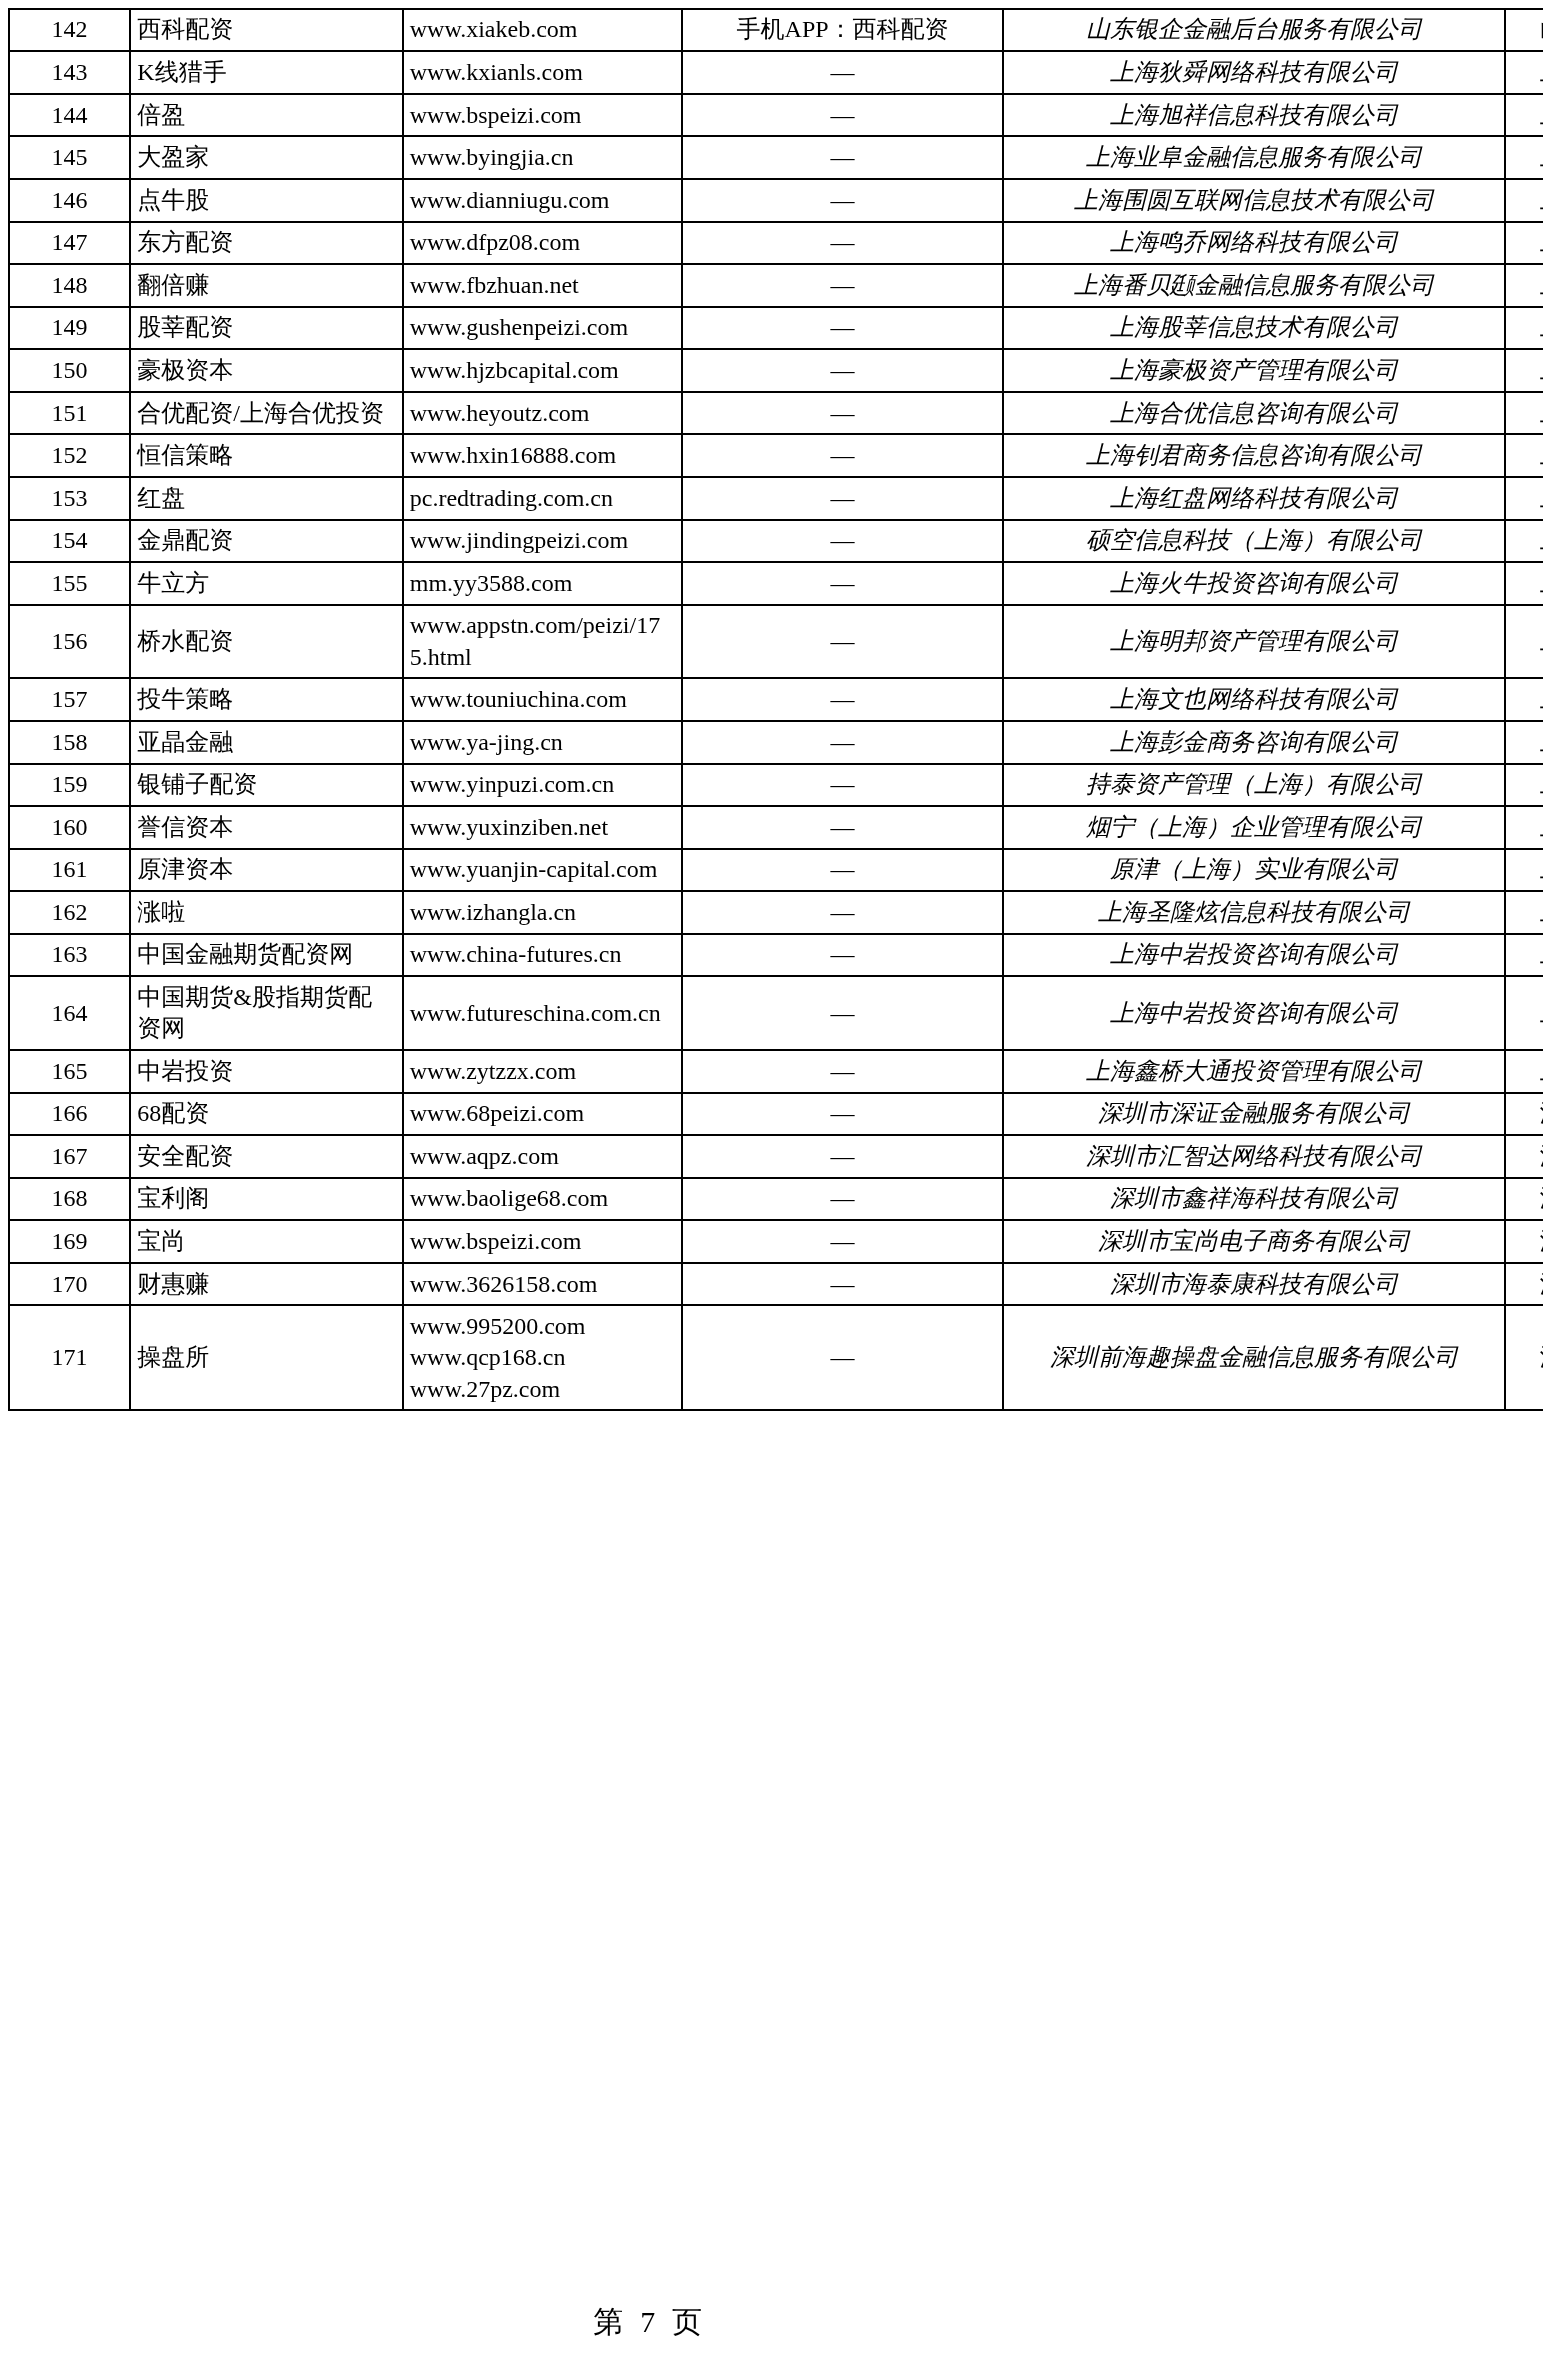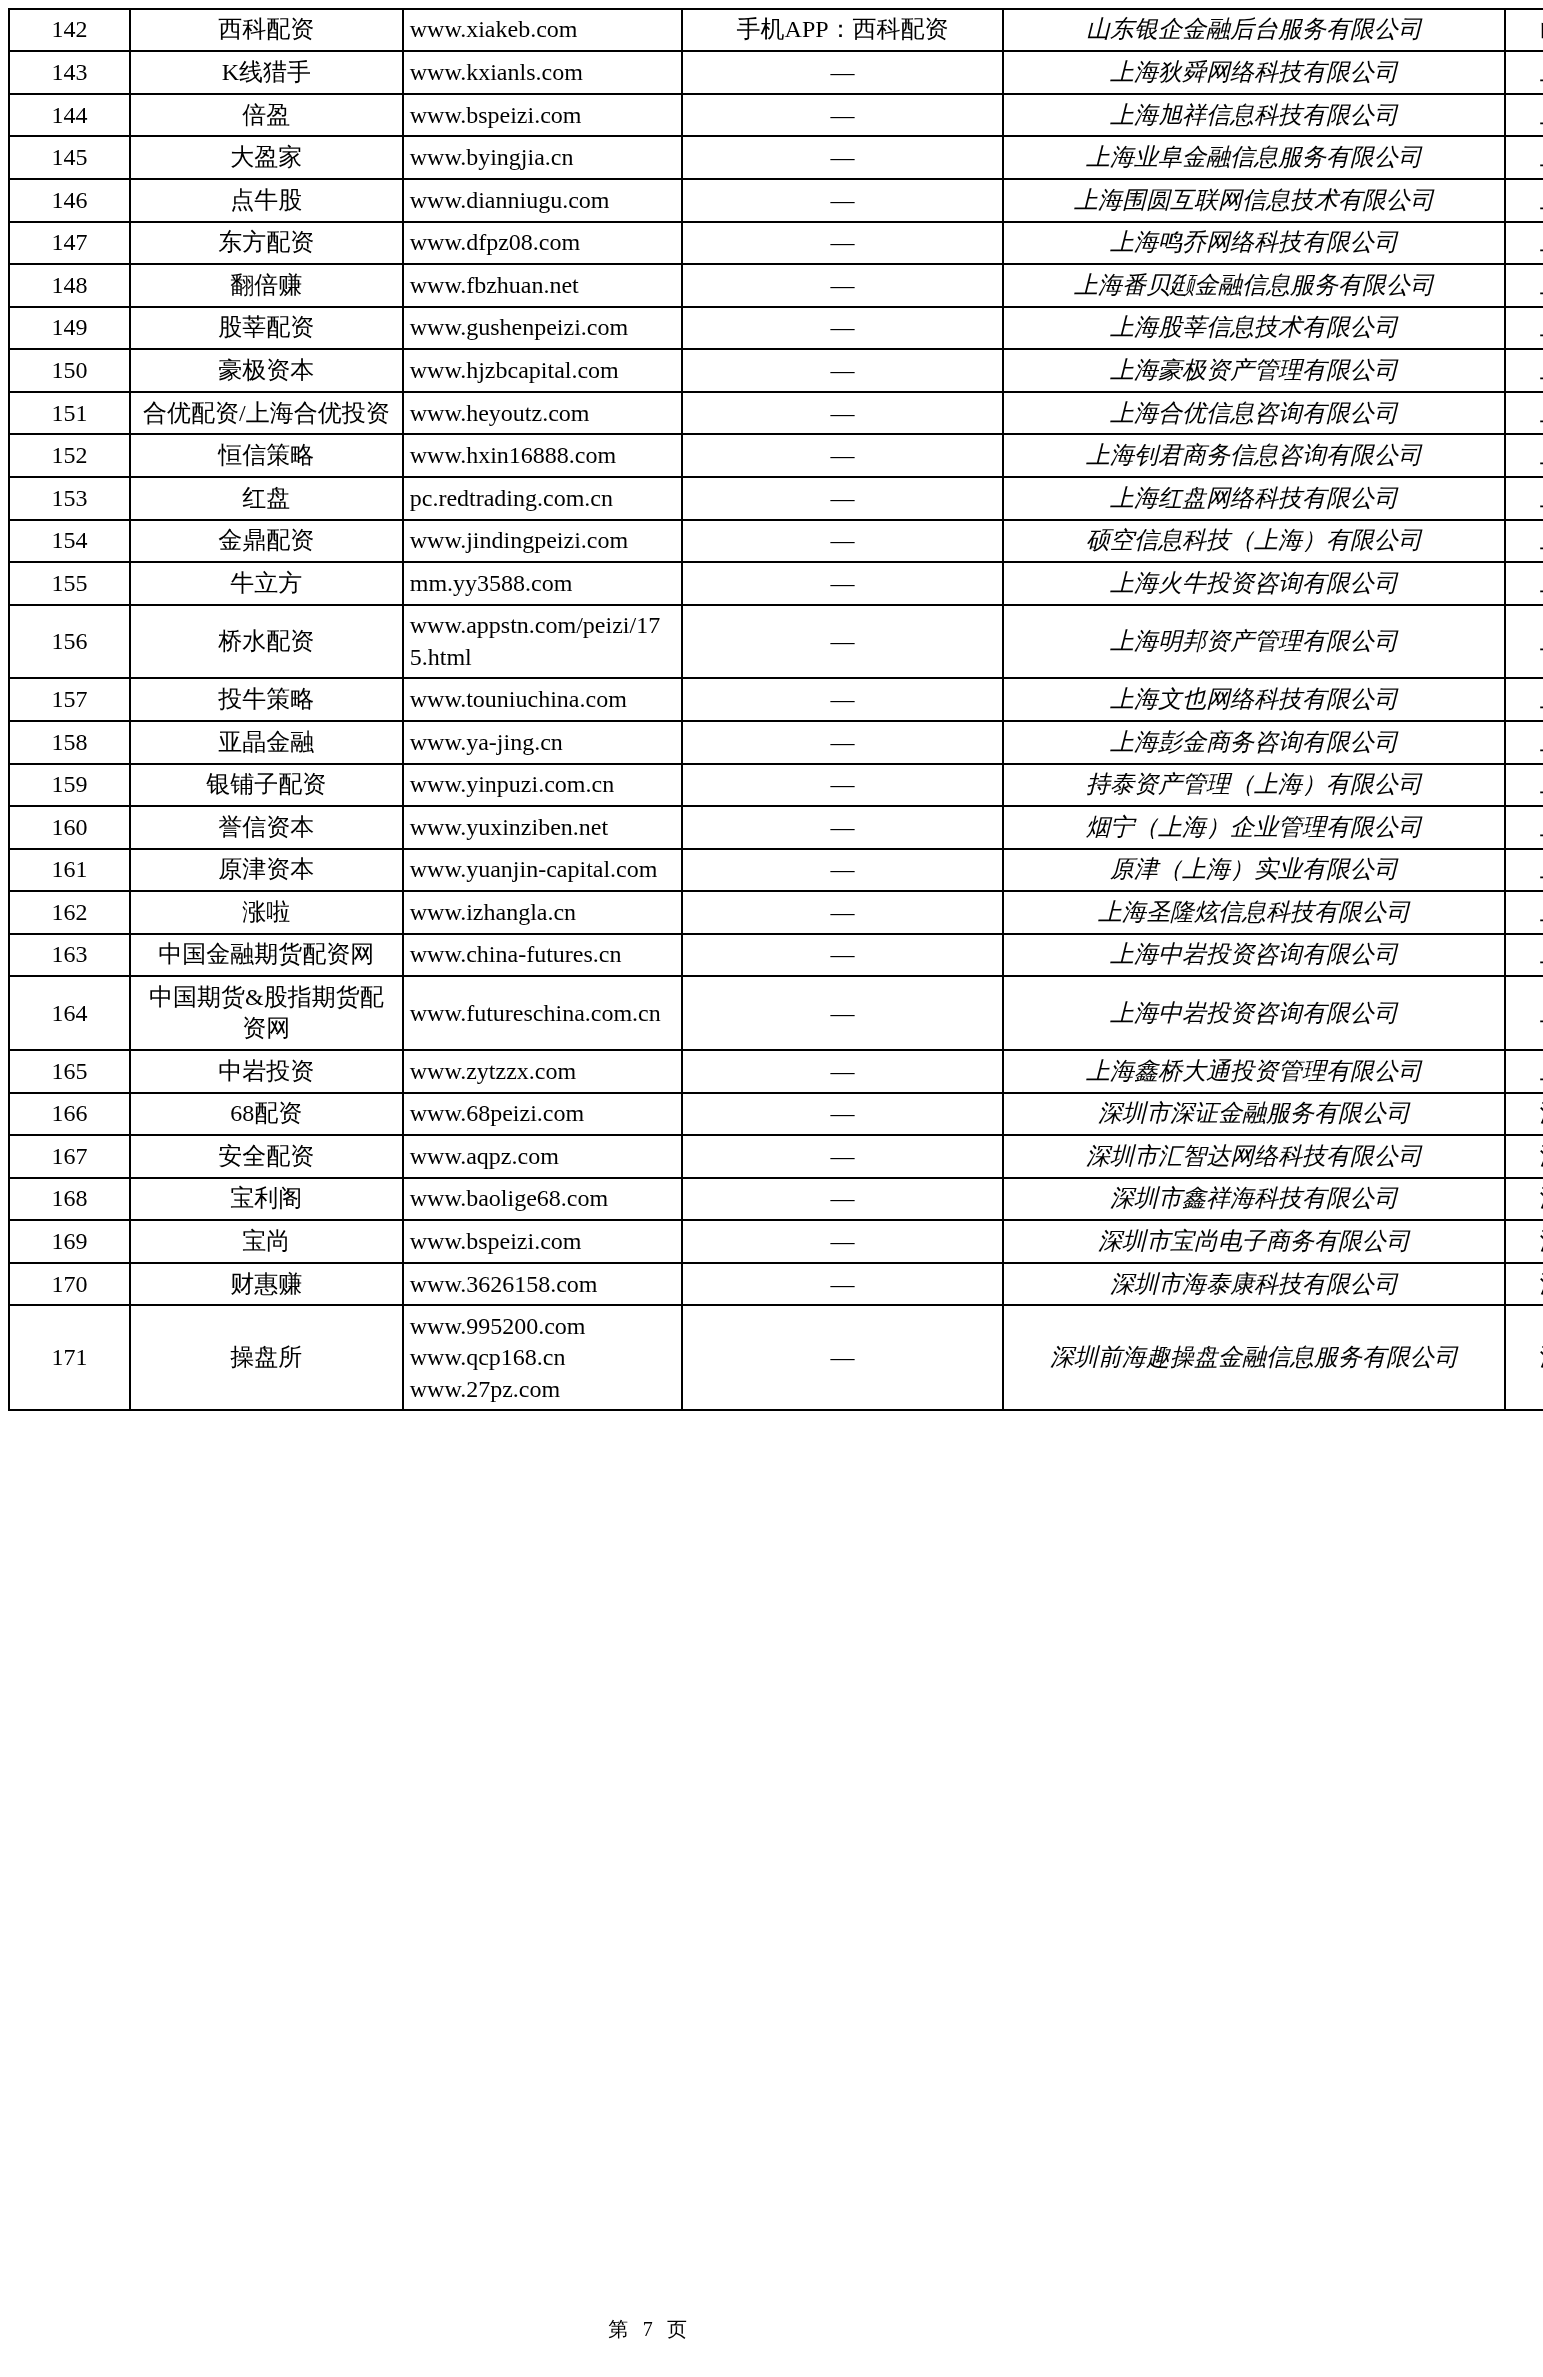--- a/index.html
+++ b/index.html
@@ -39,21 +39,20 @@
     font-size: 24px;
   }
   td.c-index {
     width: 107px;
     text-align: center;
     white-space: nowrap;
     word-break: normal;
   }
   td.c-name {
     width: 258px;
-    text-align: center;
     word-break: normal;
   }
   td.c-url {
     width: 265px;
     text-align: left;
     font-family: "Liberation Serif", "DejaVu Serif", serif;
     border-radius: 12px;
   }
   td.c-app {
     width: 307px;
@@ -74,21 +73,21 @@
   }
   .url-line {
     display: block;
   }
   .footer {
     position: absolute;
     left: 16px;
     right: 0;
     bottom: 34px;
     text-align: center;
-    font-size: 20px;
+    font-size: 30px;
     letter-spacing: 4.7px;
     font-family: "Liberation Serif", "DejaVu Serif", serif;
   }
 </style>
 </head>
 <body>
 
 <div class="page">
 
   <table class="listing">

